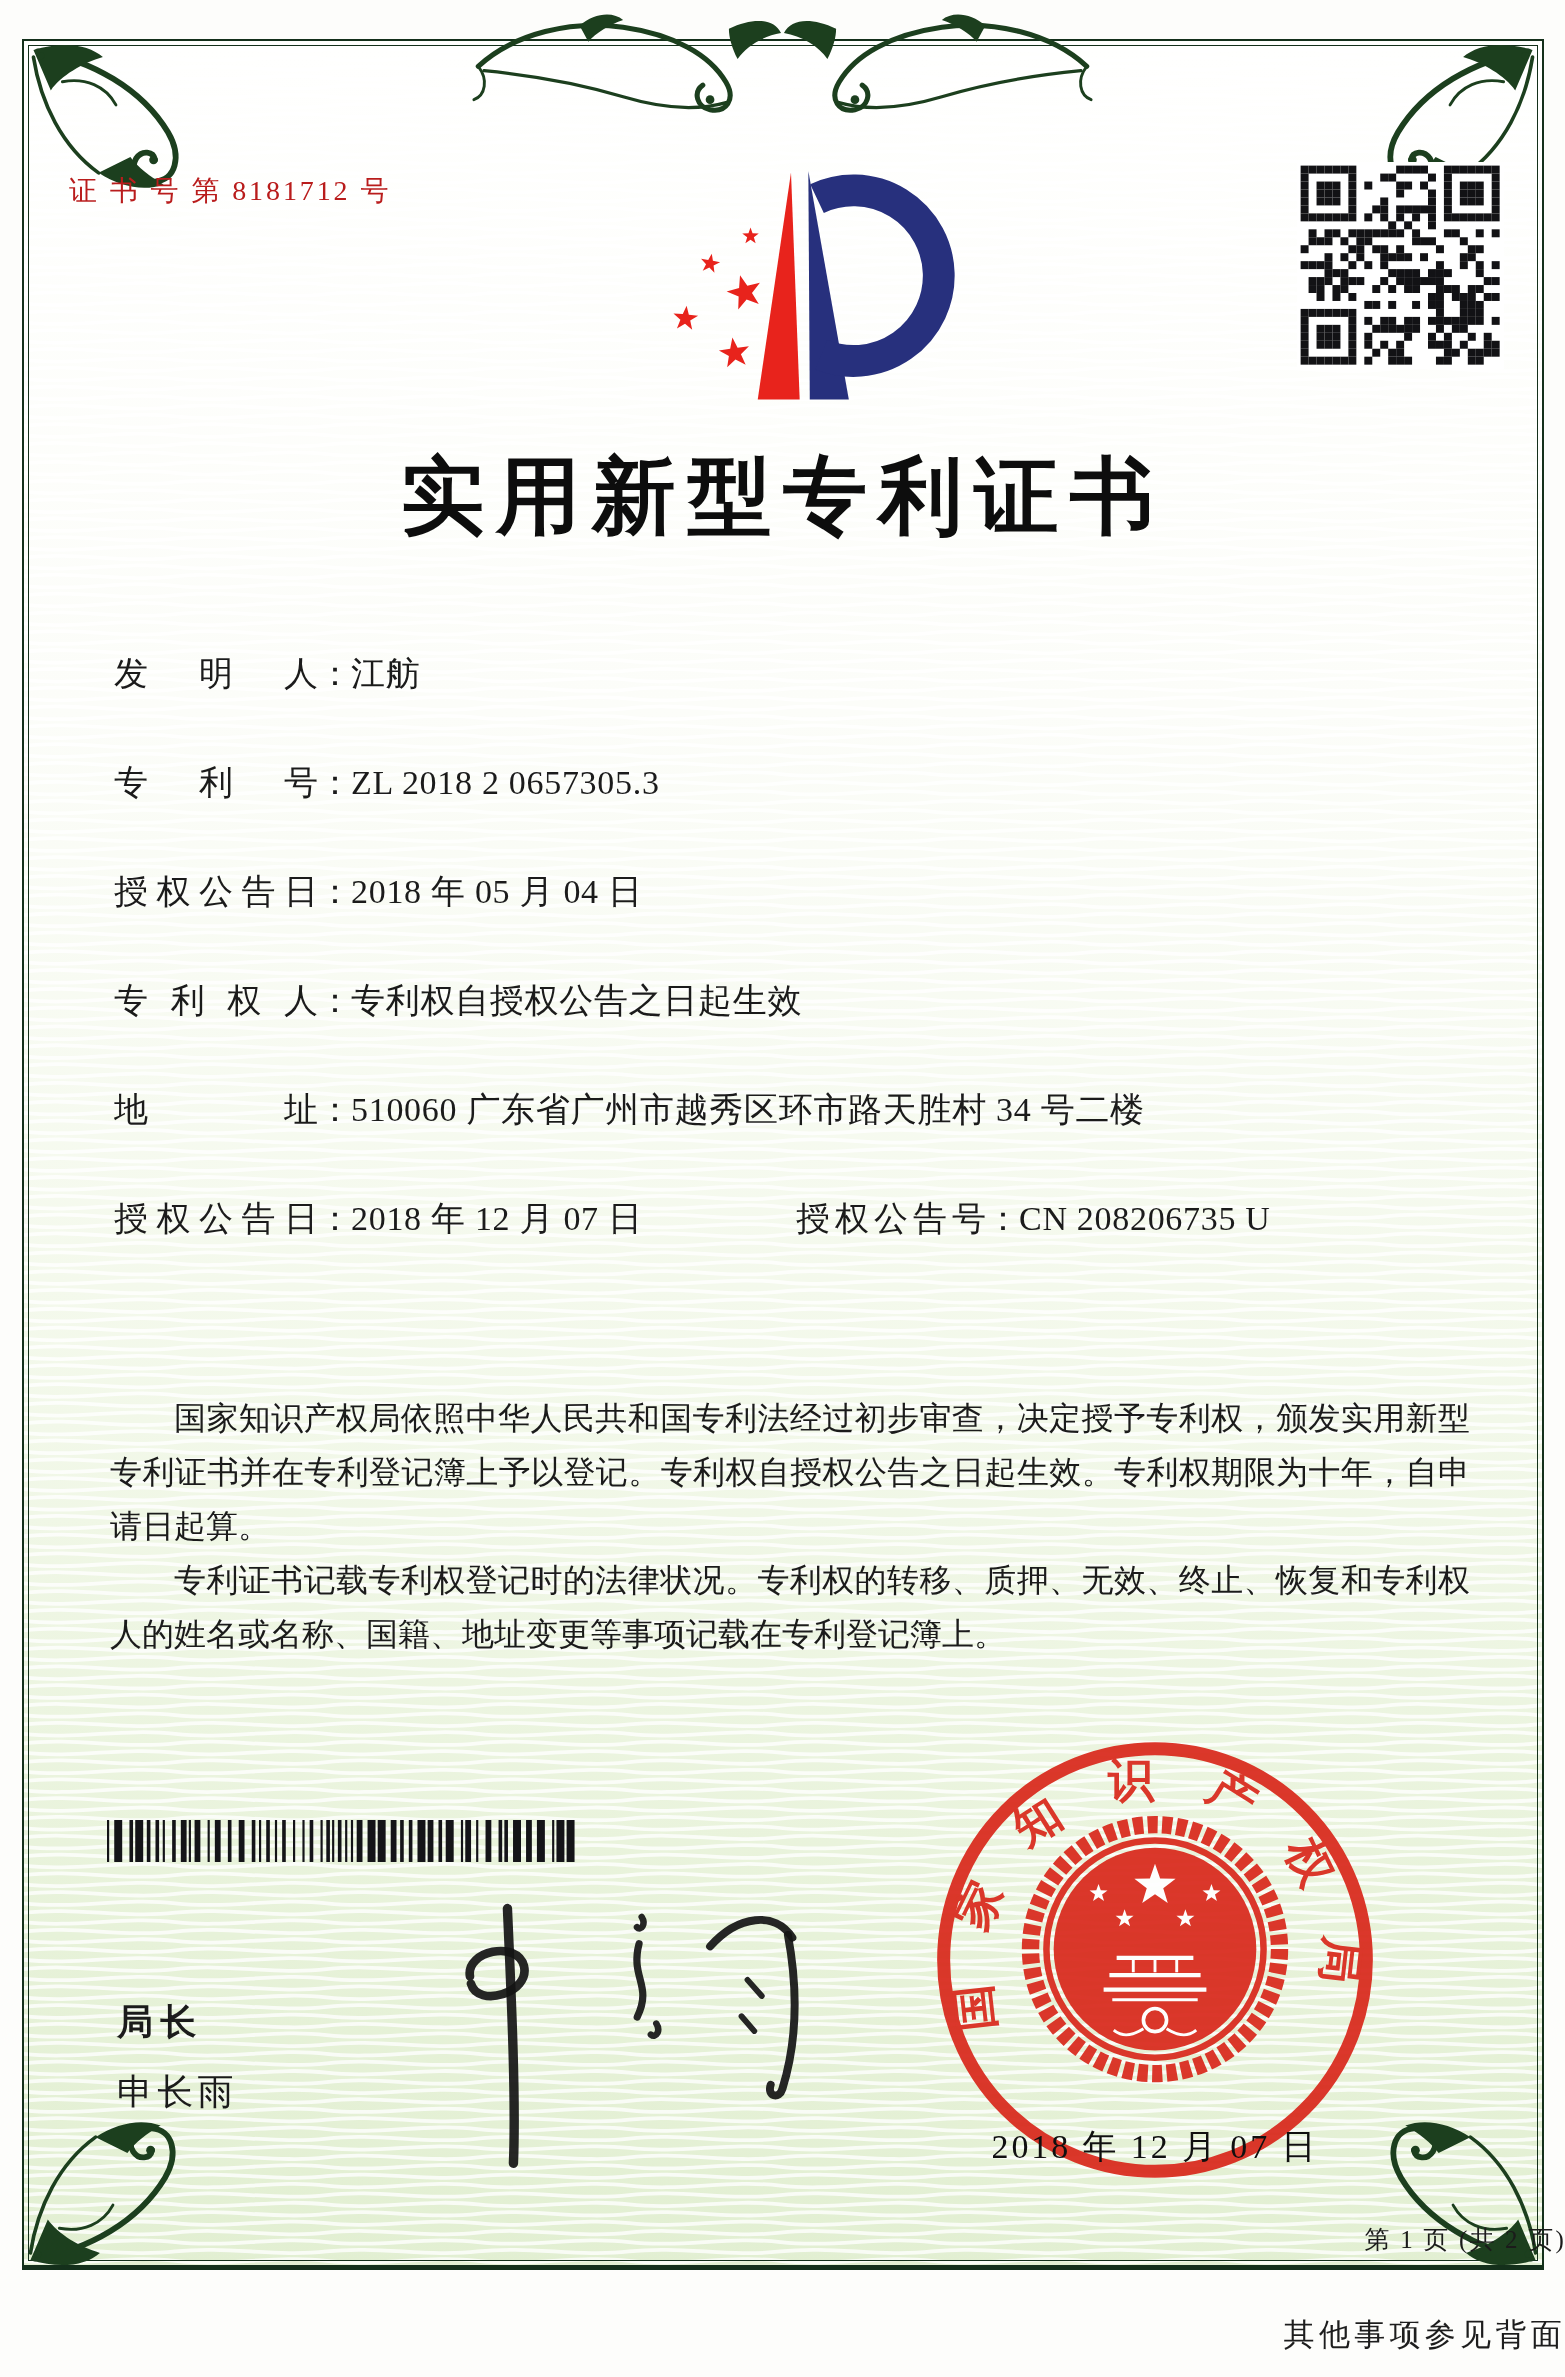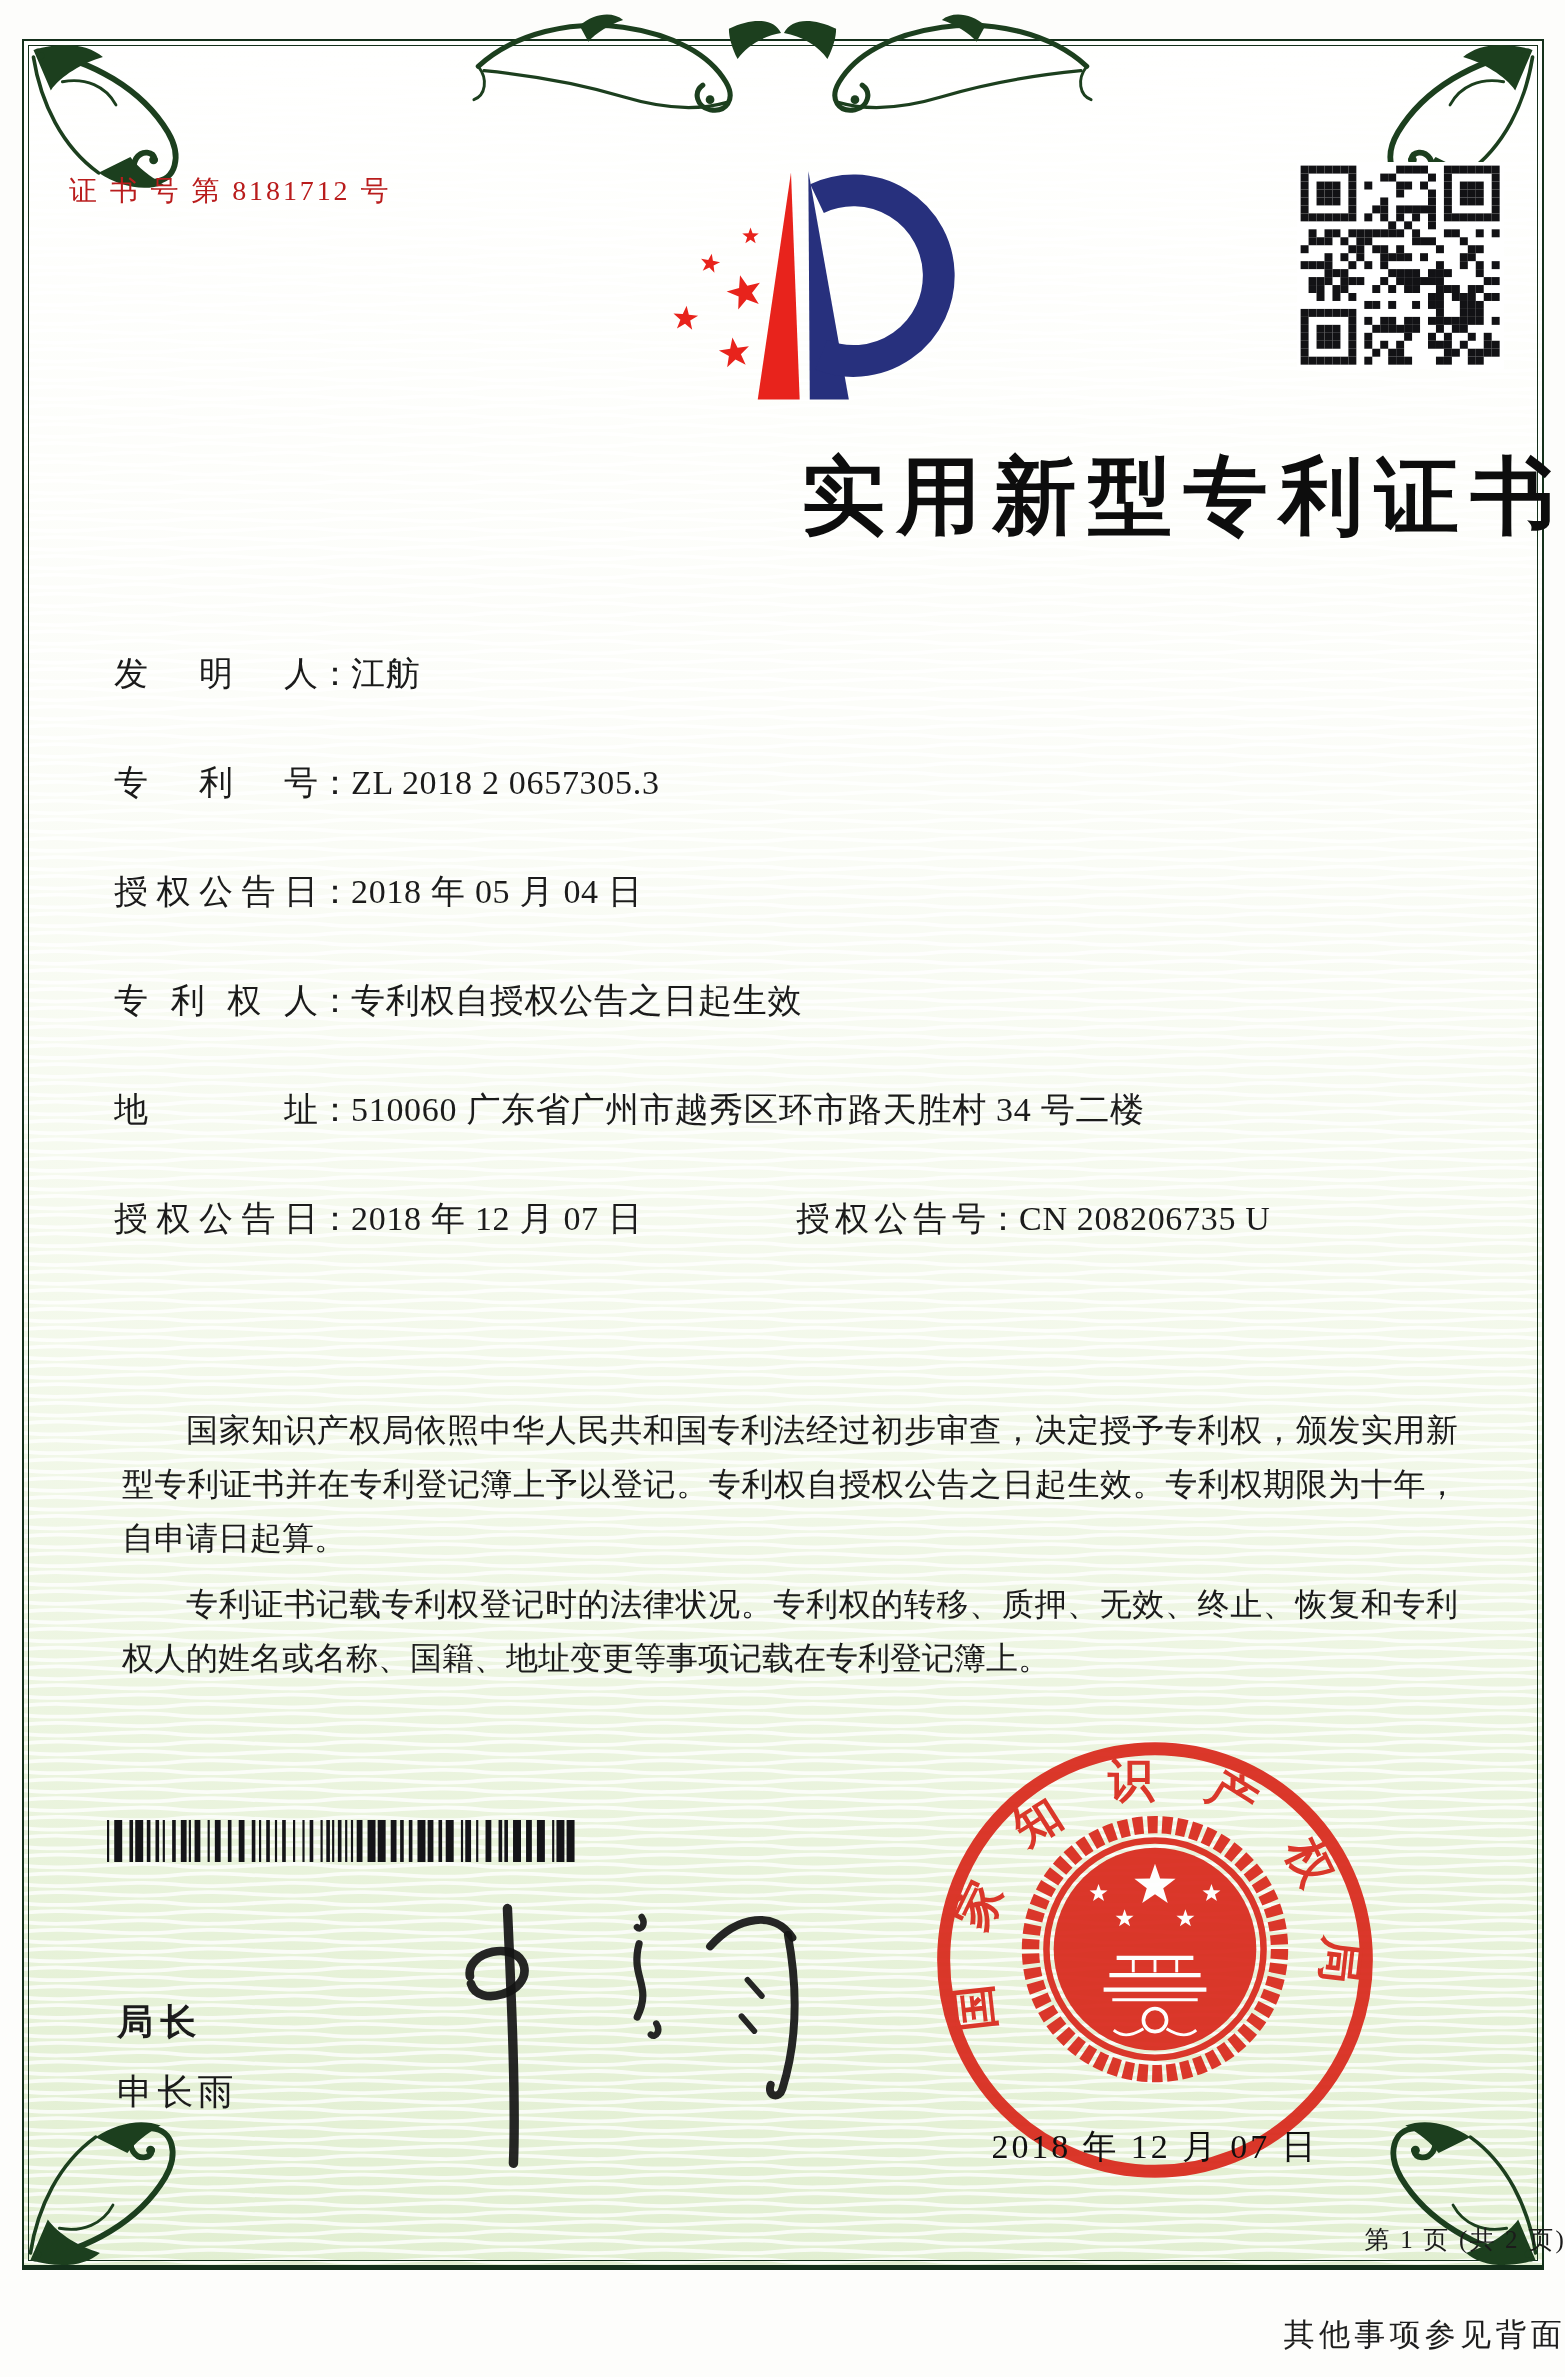--- a/index.html
+++ b/index.html
@@ -30,34 +30,34 @@
 
   .content{position:absolute;inset:0;z-index:4}
 
   .cert-no{position:absolute;left:69px;top:172px;font-size:28px;letter-spacing:2.9px;color:#b91c1c}
   .logo{position:absolute;left:631px;top:161px;width:333px;height:253px}
   .logo-red{fill:var(--logo_red)}
   .logo-blue{fill:var(--logo_blue)}
   .logo-bowl{fill:none;stroke:var(--logo_blue);stroke-width:44px}
   #qr{position:absolute;left:1297px;top:162px}
 
-  .title{position:absolute;left:0;width:100%;top:440px;text-align:right;
+  .title{position:absolute;left:0;width:100%;top:440px;text-align:center;
     font-size:84px;font-weight:700;letter-spacing:11.6px;color:#0d0d0d}
 
   .fields{position:absolute;left:114px;top:655px;width:1361px;font-size:34px;line-height:38px}
   .frow{position:relative;height:109px}
   .flabel{display:inline-block;width:204px;text-align:justify;text-align-last:justify;vertical-align:top}
   .fcolon{display:inline-block;width:33px;vertical-align:top}
   .fvalue{letter-spacing:0.7px;vertical-align:top}
   .grant-no{position:absolute;left:682px;top:0;white-space:nowrap}
   .grant-no .flabel{width:190px}
 
   .body-text{position:absolute;left:110px;top:1391px;width:1360px;
     font-size:32px;line-height:54px;text-align:justify}
-  .body-text p{text-indent:2em;margin:12px}
+  .body-text p{text-indent:2em;margin:0}
 
   #barcode{position:absolute;left:107px;top:1820px}
 
   .signer-title{position:absolute;left:117px;top:1998px;font-size:36px;font-weight:700;letter-spacing:7.2px}
   .signer-name{position:absolute;left:117px;top:2068px;font-size:36px;font-weight:400;letter-spacing:4.3px}
   .signature{position:absolute;left:403px;top:1876px;width:420px;height:304px;transform:rotate(-2deg)}
   .sig{fill:none;stroke:#141414;stroke-linecap:round;stroke-linejoin:round;opacity:.92}
 
   .seal{position:absolute;left:927px;top:1732px;width:456px;height:456px;opacity:.93}
   .sealring{fill:none;stroke:var(--seal_red);stroke-width:18px}

